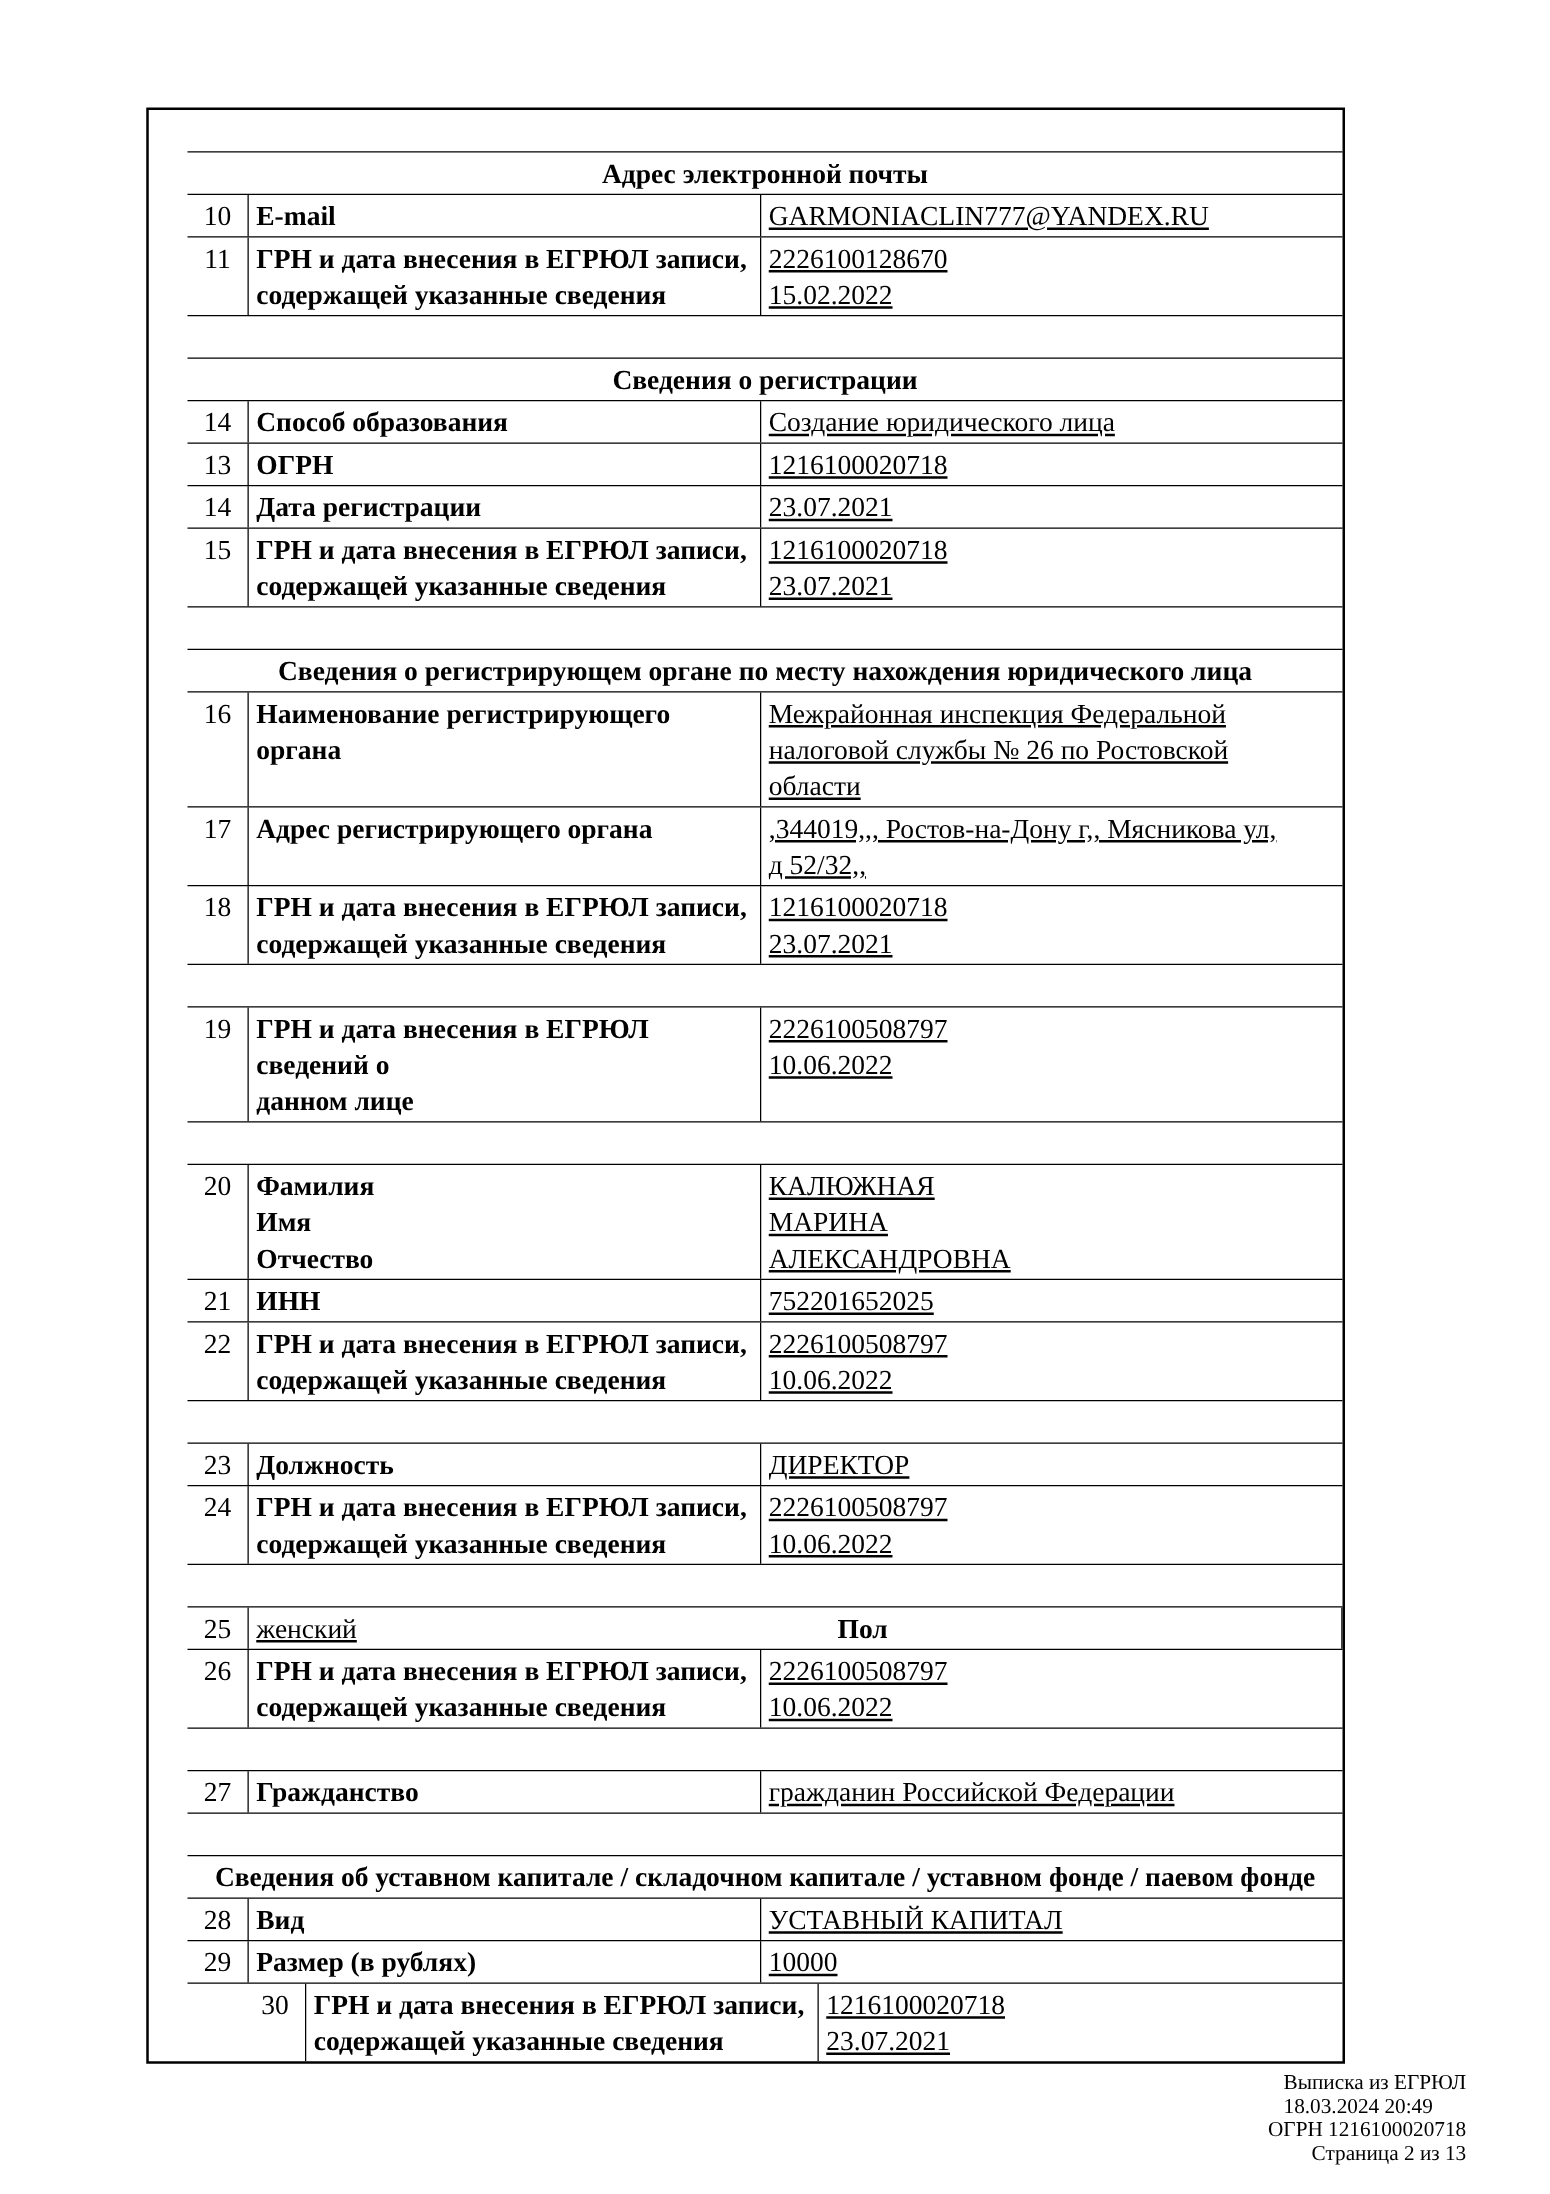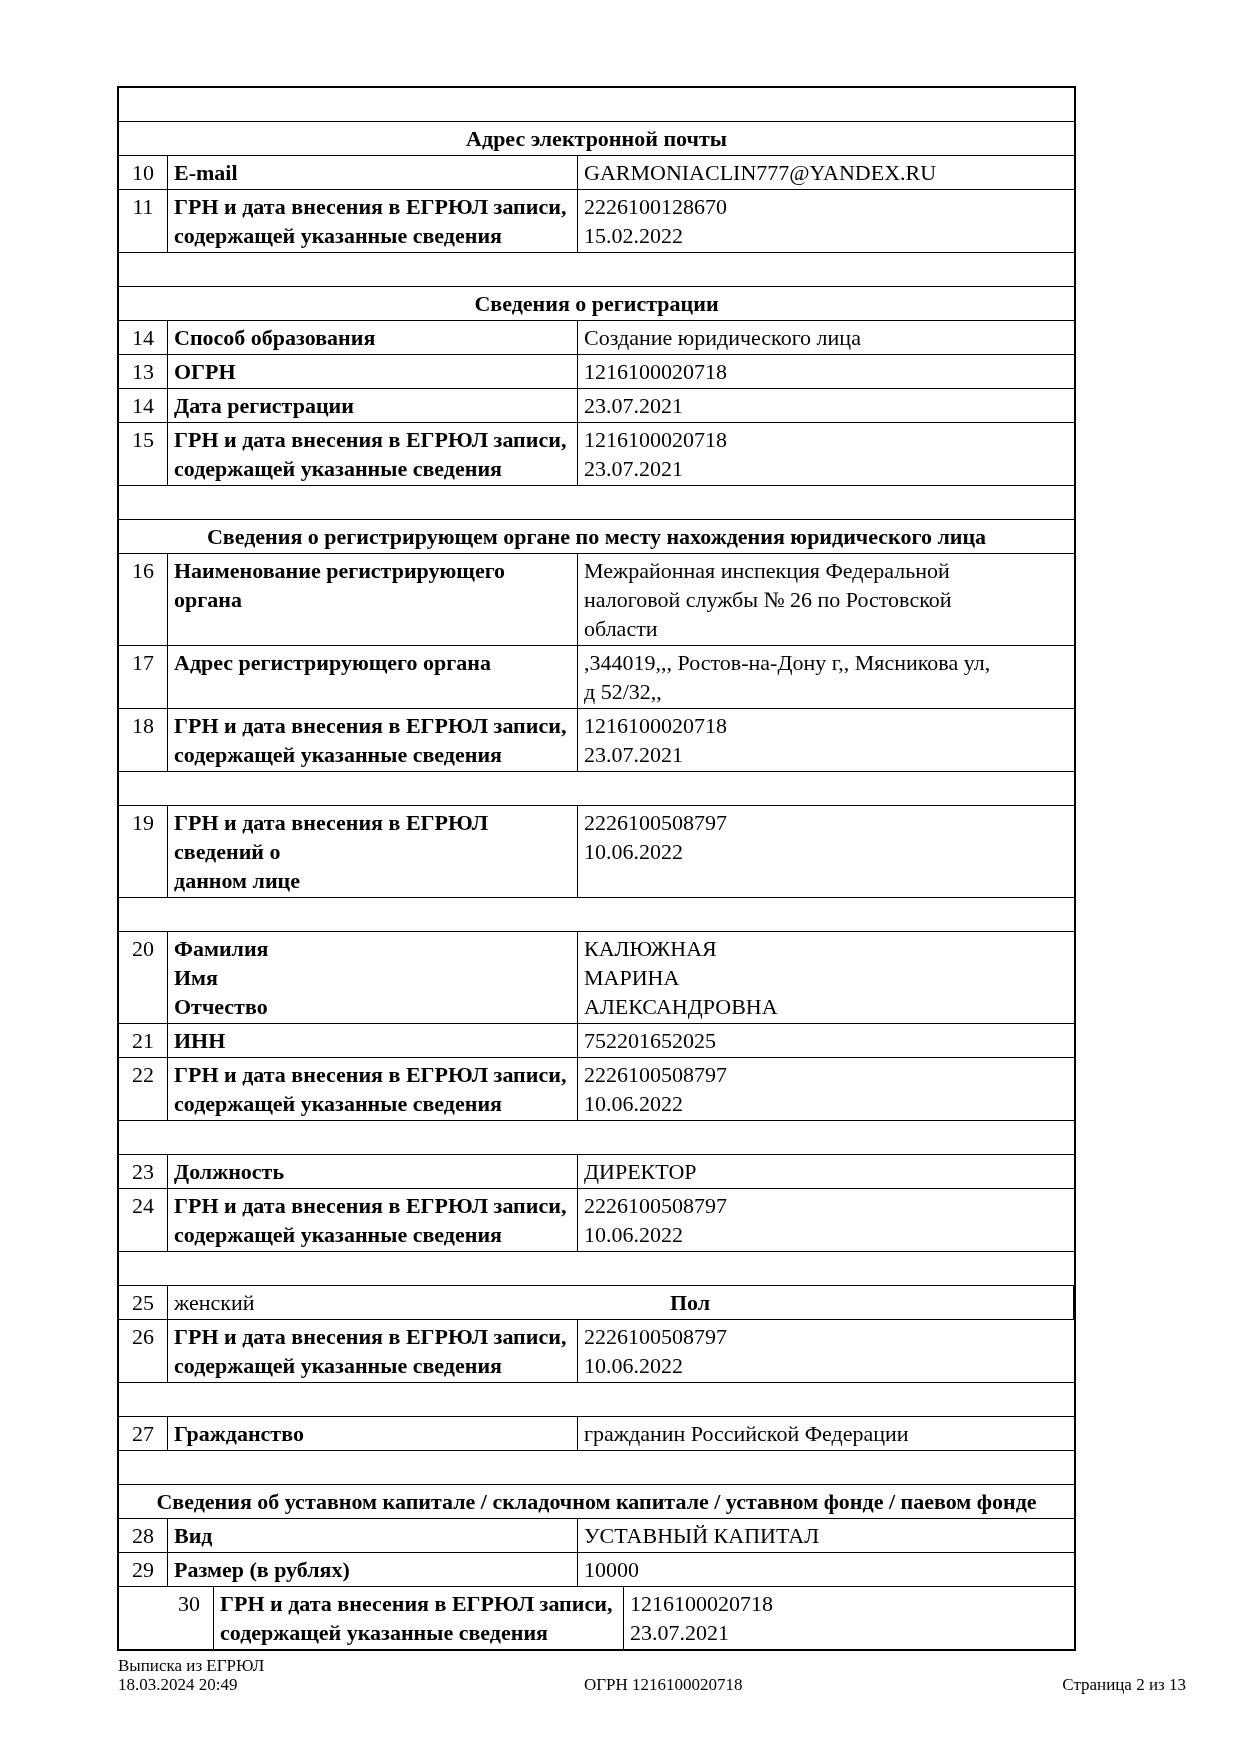--- a/index.html
+++ b/index.html
@@ -19,20 +19,21 @@
     width:959px;
     border:2px solid #000;
     box-sizing:border-box;
     font-size:22px;
     line-height:29px;
   }
   .row{
     display:flex;
     border-bottom:1px solid #000;
     box-sizing:border-box;
+    margin-left:31px;
   }
   .row:last-child{border-bottom:none;padding-left:46px;}
   .gap-row{height:34px;}
   .header-row{
     display:block;
     font-weight:bold;
     text-align:center;
     padding:2px 4px;
     white-space:pre-line;
   }
@@ -51,31 +52,33 @@
   .cell-label{
     width:410px;
     border-right:1px solid #000;
     padding:2px 8px 2px 6px;
     flex:none;
     font-weight:bold;
   }
   .cell-value{
     flex:1;
     padding:2px 8px 2px 6px;
+    text-decoration:underline;
   }
   .footer{
     position:absolute;
-    left:118px;
+    left:105px;
     top:1656px;
     width:1068px;
     display:flex;
     justify-content:space-between;
     align-items:flex-end;
     font-size:17px;
     line-height:19px;
+    flex-direction:column;
   }
   .footer-left{text-align:left;}
 </style>
 </head>
 <body>
 
 <div class="page">
 
   <div class="doc-table" id="table-root">
       <div class="row gap-row"></div>

